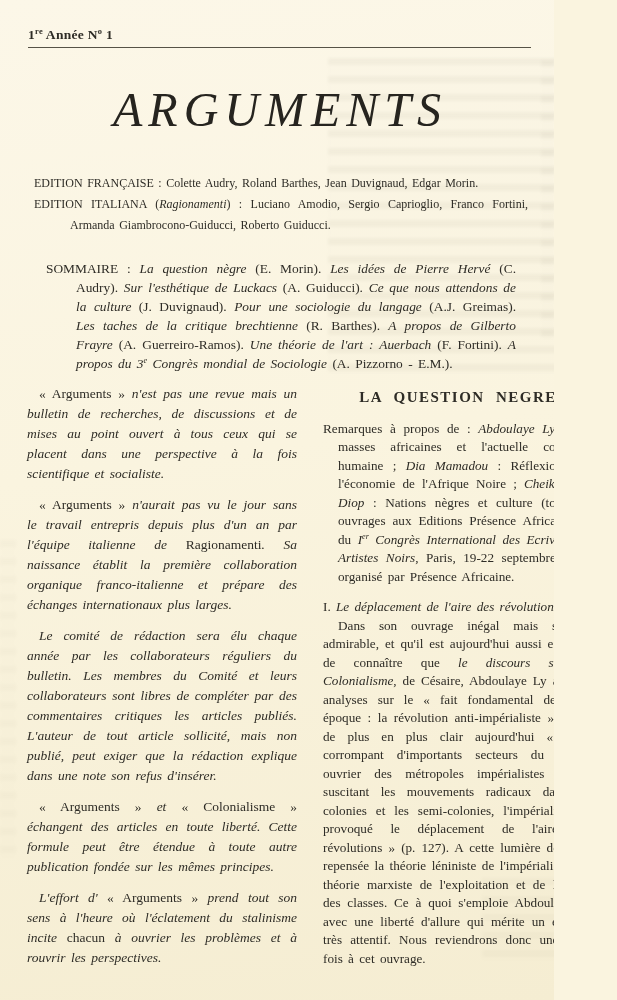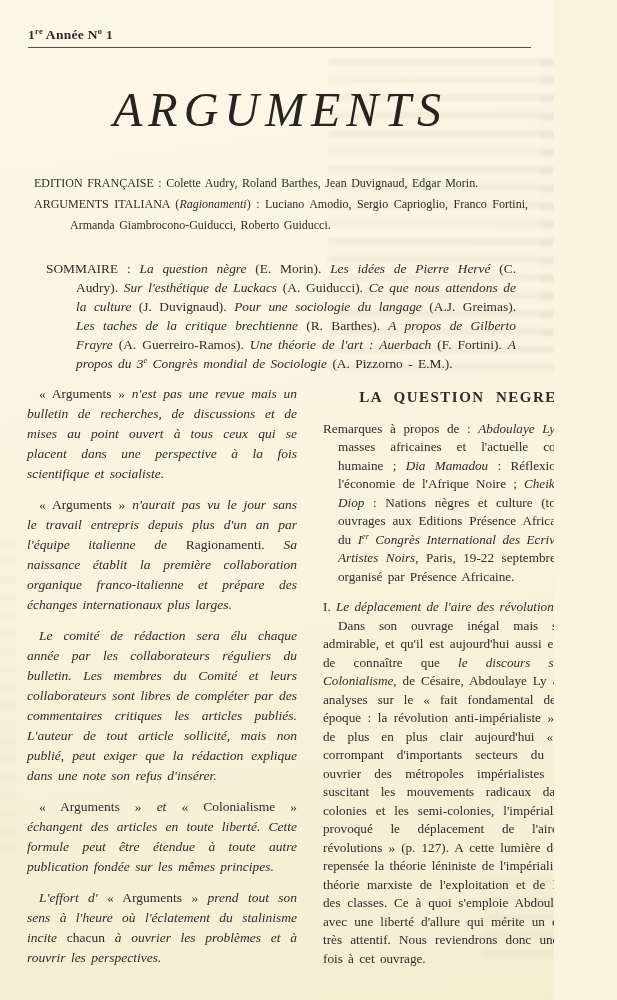--- a/index.html
+++ b/index.html
@@ -71,21 +71,21 @@
 
   <header class="hdr">
     <span><span>1</span><sup>re</sup><span> Année N</span><sup>o</sup><span> 1</span></span>
   </header>
   <div class="rule"></div>
 
   <h1 class="title">ARGUMENTS</h1>
 
   <div class="editors">
     <p><span>EDITION FRANÇAISE : Colette Audry, Roland Barthes, Jean Duvignaud, Edgar Morin.</span></p>
-    <p><span>ARGUMENTS ITALIANA (</span><span class="it">Ragionamenti</span><span>) : Luciano Amodio, Sergio Caprioglio, Franco Fortini, Armanda Giambrocono-Guiducci, Roberto Guiducci.</span></p>
+    <p><span>EDITION ITALIANA (</span><span class="it">Ragionamenti</span><span>) : Luciano Amodio, Sergio Caprioglio, Franco Fortini, Armanda Giambrocono-Guiducci, Roberto Guiducci.</span></p>
   </div>
 
   <p class="sommaire"><span>SOMMAIRE : </span><span class="it">La question nègre</span><span> (E. Morin). </span><span class="it">Les idées de Pierre Hervé</span><span> (C. Audry). </span><span class="it">Sur l'esthétique de Luckacs</span><span> (A. Guiducci). </span><span class="it">Ce que nous attendons de la culture</span><span> (J. Duvignaud). </span><span class="it">Pour une sociologie du langage</span><span> (A.J. Greimas). </span><span class="it">Les taches de la critique brechtienne</span><span> (R. Barthes). </span><span class="it">A propos de Gilberto Frayre</span><span> (A. Guerreiro-Ramos). </span><span class="it">Une théorie de l'art : Auerbach</span><span> (F. Fortini). </span><span class="it">A propos du 3</span><sup class="it">e</sup><span class="it"> Congrès mondial de Sociologie</span><span> (A. Pizzorno - E.M.).</span></p>
 
   <div class="columns">
     <div class="col col-left">
       <p><span class="rm">« Arguments » </span><span>n'est pas une revue mais un bulletin de recherches, de discussions et de mises au point ouvert à tous ceux qui se placent dans une perspective à la fois scientifique et socialiste.</span></p>
       <p><span class="rm">« Arguments » </span><span>n'aurait pas vu le jour sans le travail entrepris depuis plus d'un an par l'équipe italienne de </span><span class="rm">Ragionamenti</span><span>. Sa naissance établit la première collaboration organique franco-italienne et prépare des échanges internationaux plus larges.</span></p>
       <p><span>Le comité de rédaction sera élu chaque année par les collaborateurs réguliers du bulletin. Les membres du Comité et leurs collaborateurs sont libres de compléter par des commentaires critiques les articles publiés. L'auteur de tout article sollicité, mais non publié, peut exiger que la rédaction explique dans une note son refus d'insérer.</span></p>
       <p><span class="rm">« Arguments » </span><span>et </span><span class="rm">« Colonialisme » </span><span>échangent des articles en toute liberté. Cette formule peut être étendue à toute autre publication fondée sur les mêmes principes.</span></p>

